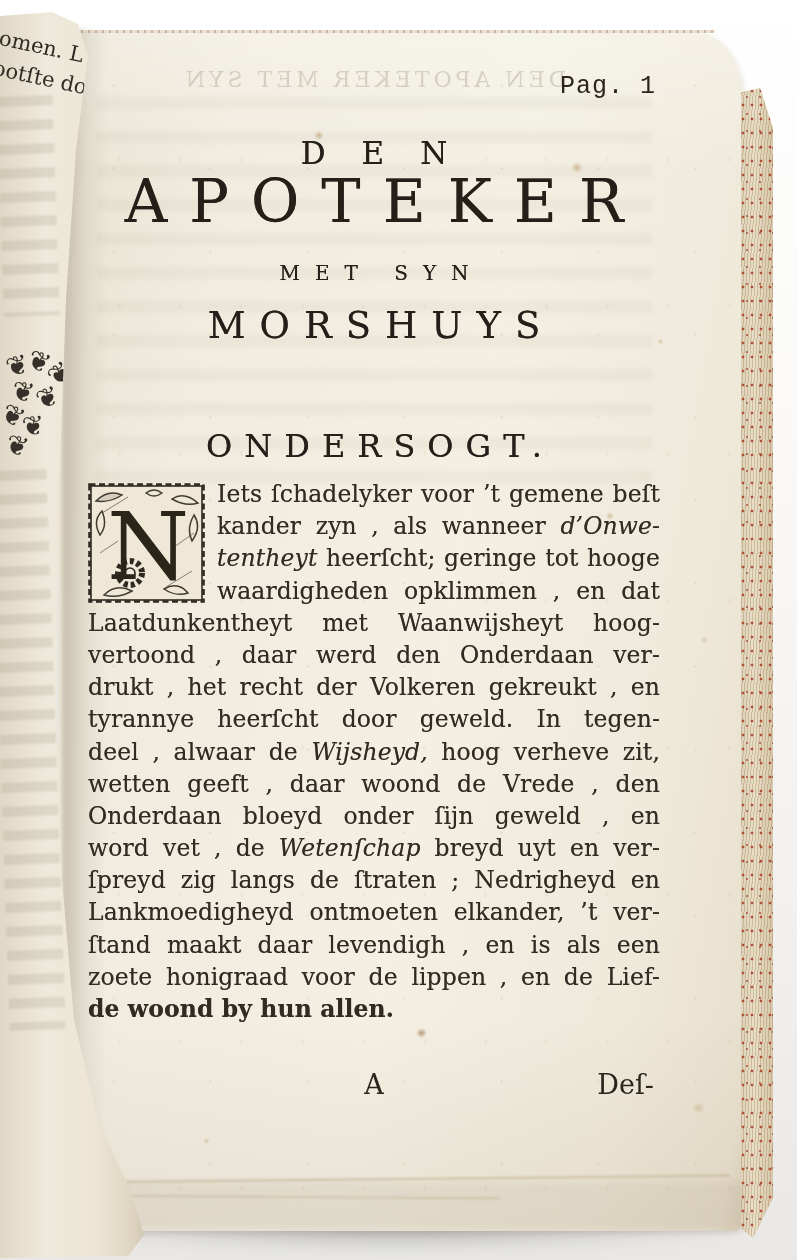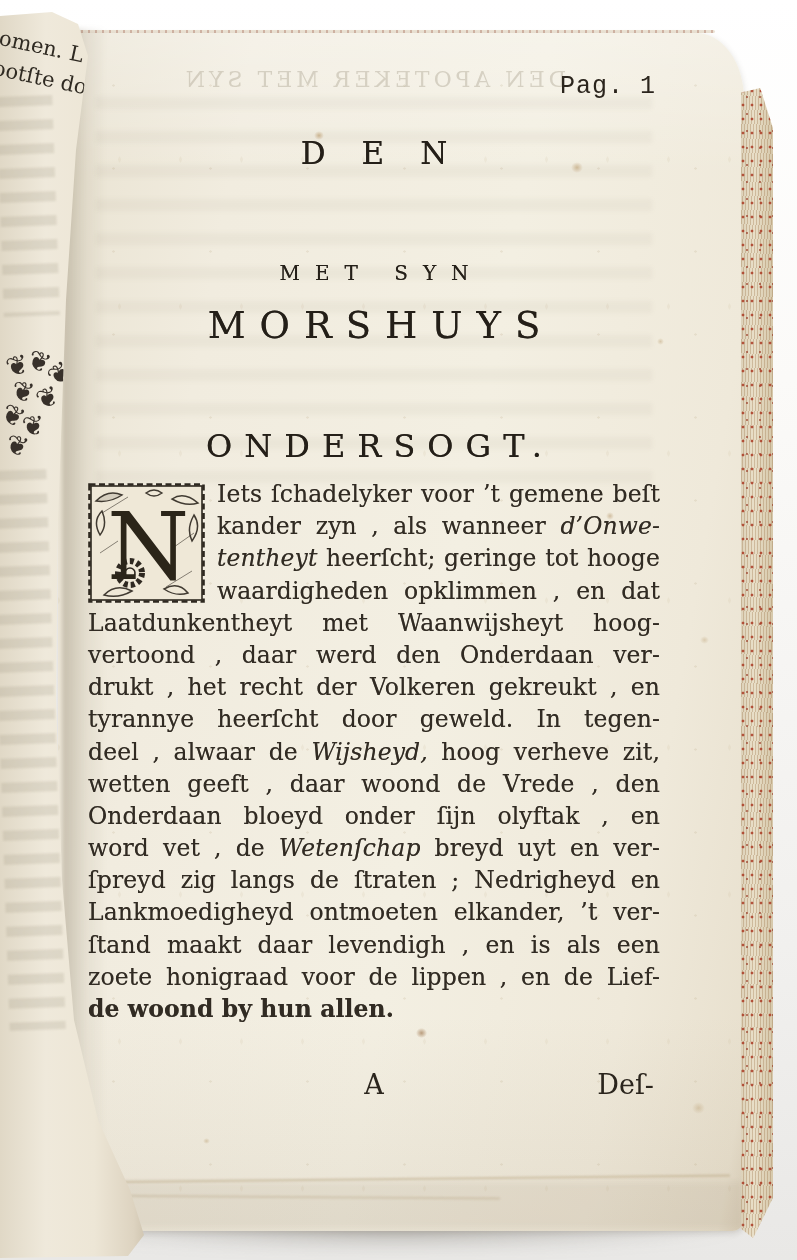--- a/index.html
+++ b/index.html
@@ -111,20 +111,21 @@
   <div class="fox fx6"></div>
   <div class="fox fx7"></div>
   <div class="fox fx8"></div>
 
   <div class="content">
     <div class="ghost-title">DEN APOTEKER MET SYN</div>
     <div class="ghost-bands"></div>
     <div class="pagenum">Pag. 1</div>
 
     <div class="t t1">DEN</div>
+    <div class="t t2">APOTEKER</div>
     <div class="t t3">MET SYN</div>
     <div class="t t4">MORSHUYS</div>
     <div class="t t5">ONDERSOGT.</div>
 
     <div class="body" id="body-paragraph">
       <svg class="dropcap" viewBox="0 0 117 120">
         <rect x="3" y="3" width="111" height="114" fill="#efe8d7" stroke="#2e2820" stroke-width="1.6"></rect>
         <rect x="1.5" y="1.5" width="114" height="117" fill="none" stroke="#2e2820" stroke-width="2.6" stroke-dasharray="6 3.5"></rect>
         <g stroke="#2e2820" fill="none" stroke-width="1.5" opacity=".9">
           <path d="M8,18 Q20,6 34,12 Q22,20 8,18 Z" fill="#2e2820" fill-opacity=".15"></path>
@@ -149,21 +150,21 @@
     <div class="body-line"><span>Iets ſchadelyker voor ’t gemene beſt</span></div>
         <div class="body-line"><span>kander zyn , als wanneer </span><span class="it">d’Onwe-</span></div>
         <div class="body-line"><span class="it">tentheyt </span><span>heerſcht; geringe tot hooge</span></div>
         <div class="body-line"><span>waardigheden opklimmen , en dat</span></div>
         <div class="body-line"><span>Laatdunkentheyt met Waanwijsheyt hoog-</span></div>
         <div class="body-line"><span>vertoond , daar werd den Onderdaan ver-</span></div>
         <div class="body-line"><span>drukt , het recht der Volkeren gekreukt , en</span></div>
         <div class="body-line"><span>tyrannye heerſcht door geweld. In tegen-</span></div>
         <div class="body-line"><span>deel , alwaar de </span><span class="it">Wijsheyd,</span><span> hoog verheve zit,</span></div>
         <div class="body-line"><span>wetten geeft , daar woond de Vrede , den</span></div>
-        <div class="body-line"><span>Onderdaan bloeyd onder ſijn olyftak , en</span></div>
+        <div class="body-line"><span>Onderdaan bloeyd onder ſijn geweld , en</span></div>
         <div class="body-line"><span>word vet , de </span><span class="it">Wetenſchap</span><span> breyd uyt en ver-</span></div>
         <div class="body-line"><span>ſpreyd zig langs de ſtraten ; Nedrigheyd en</span></div>
         <div class="body-line"><span>Lankmoedigheyd ontmoeten elkander, ’t ver-</span></div>
         <div class="body-line"><span>ſtand maakt daar levendigh , en is als een</span></div>
         <div class="body-line"><span>zoete honigraad voor de lippen , en de Lief-</span></div>
         <div class="body-line last"><span>de woond by hun allen.</span></div>
       </div>
 
     <div class="sig-row">
       <span class="sig-a">A</span>

